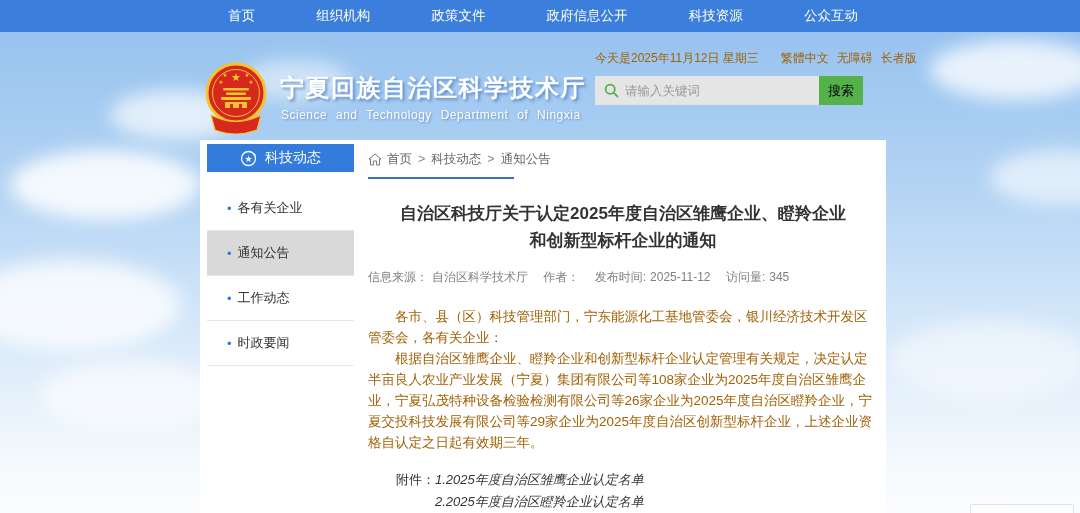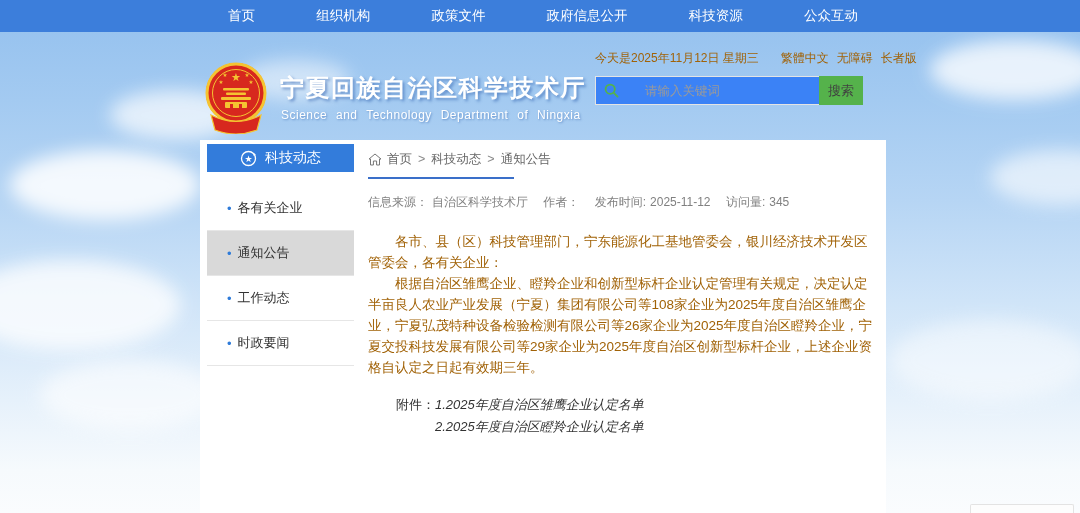--- a/index.html
+++ b/index.html
@@ -41,30 +41,30 @@
   .site-subtitle {
     position:absolute; left:281px; top:76px; color:#fff; font-size:12px;
     letter-spacing:.5px; word-spacing:5px; text-shadow:1px 1px 2px rgba(40,90,170,.5); white-space:nowrap;
   }
   .header-right { position:absolute; left:595px; top:18px; width:280px; }
   .date-row { font-size:12px; color:#a16207; white-space:nowrap; display:flex; }
   .date-text { margin-right:14px; }
   .lang-link { margin-left:8px; cursor:pointer; }
   .search-row { margin-top:9px; display:flex; height:29px; width:268px; }
   .search-box {
-    flex:1; background:#3b82f6; display:flex; align-items:center; padding:0 8px;
-    border:1px solid #e4e4e4; border-right:none;gap:20px;
+    flex:1; background:#e5e5e5; display:flex; align-items:center; padding:0 8px;
+    border:1px solid #e4e4e4; border-right:none;
   }
   .search-box input {
     border:none; outline:none; flex:1; font-size:12.5px; color:#333; margin-left:6px;
     font-family:"Liberation Sans","DejaVu Sans",sans-serif; background:transparent;
   }
   .search-box input::placeholder { color:#9a9a9a; }
   .search-btn {
-    width:44px; background:#55b24b; color:#404040; font-size:13px; border:none;
+    width:44px; background:#55b24b; color:#000000; font-size:13px; border:none;
     cursor:pointer; font-family:inherit;
   }
 
   
   .content {
     position:absolute; left:200px; top:140px; width:686px; height:373px;
     background:#fff; z-index:10;
   }
 
   
@@ -216,20 +216,24 @@
         <path d="M7 1 L13 6 L11.5 6 L11.5 12 L8.6 12 L8.6 8 L5.4 8 L5.4 12 L2.5 12 L2.5 6 L1 6 Z" fill="none" stroke="#777" stroke-width="1"></path>
       </svg>
       <a>首页</a>
       <span class="sep">&gt;</span>
       <a>科技动态</a>
       <span class="sep">&gt;</span>
       <a>通知公告</a>
     </div>
     <div class="bc-underline"></div>
 
+    <div class="article-title">
+      <div>自治区科技厅关于认定2025年度自治区雏鹰企业、瞪羚企业</div>
+      <div>和创新型标杆企业的通知</div>
+    </div>
 
     <div class="article-meta">
       <span>信息来源：</span><span class="gap">自治区科学技术厅</span>
       <span class="gap">作者：</span>
       <span>发布时间:</span><span class="gap">2025-11-12</span>
       <span>访问量:</span><span>345</span>
     </div>
 
     <div class="article-body">
       <p>各市、县（区）科技管理部门，宁东能源化工基地管委会，银川经济技术开发区管委会，各有关企业：</p>

